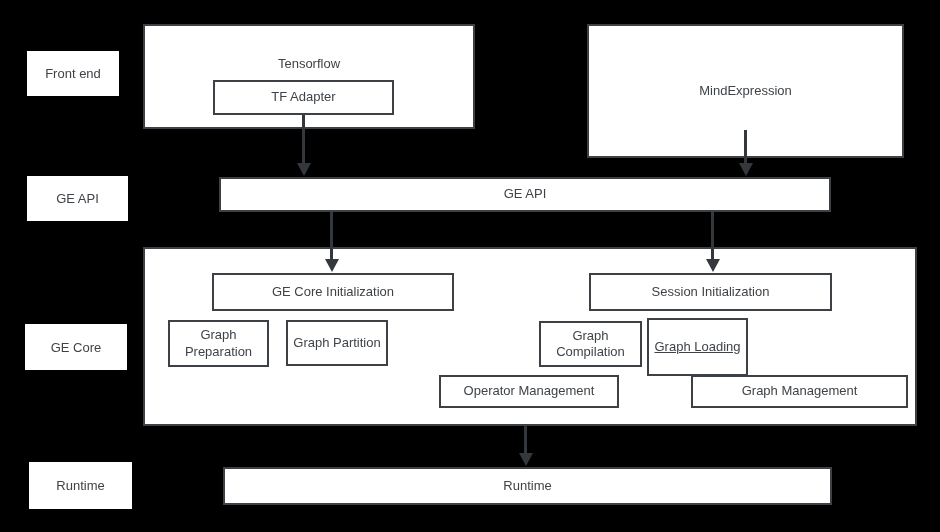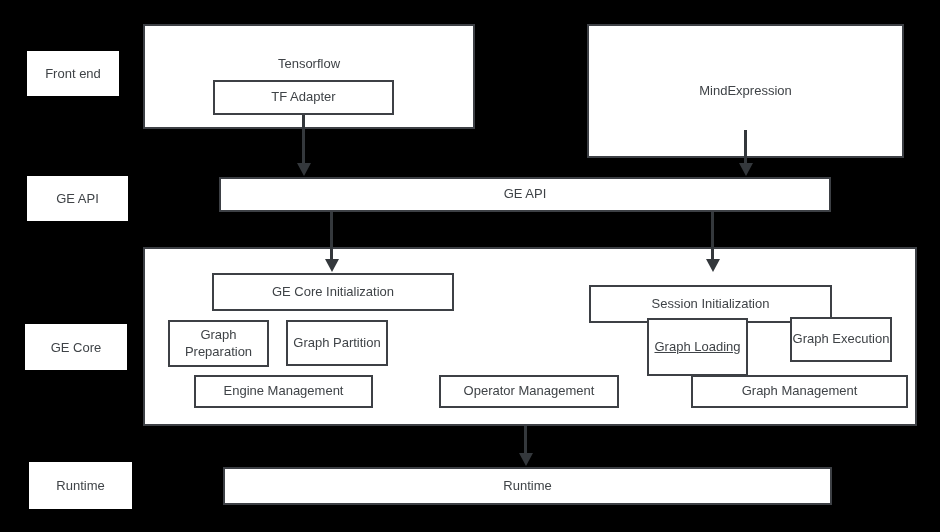--- a/index.html
+++ b/index.html
@@ -92,40 +92,37 @@
 
   <div class="wbox" style="left:219px; top:177px; width:612px; height:35px;">
     <span>GE API</span>
   </div>
 
   <div class="container-box" style="left:143px; top:247px; width:774px; height:179px;"></div>
 
   <div class="wbox" style="left:212px; top:273px; width:242px; height:38px;">
     <span>GE Core Initialization</span>
   </div>
-  <div class="wbox" style="left:589px; top:273px; width:243px; height:38px;margin-top:12px;">
+  <div class="wbox" style="left:589px; top:273px; width:243px; height:38px;">
     <span>Session Initialization</span>
   </div>
 
   <div class="wbox" style="left:168px; top:320px; width:101px; height:47px;">
     <span>Graph Preparation</span>
   </div>
   <div class="wbox" style="left:286px; top:320px; width:102px; height:46px;">
     <span>Graph Partition</span>
   </div>
+  <div class="wbox" style="left:539px; top:321px; width:103px; height:46px;">
+    <span>Graph Compilation</span>
+  </div>
   <div class="wbox" style="left:647px; top:318px; width:101px; height:58px;text-decoration:underline;">
     <span>Graph Loading</span>
   </div>
-  <div class="wbox" style="left:790px; top:317px; width:102px; height:45px;">
-    <span>Graph Execution</span>
-  </div>
 
-  <div class="wbox" style="left:194px; top:375px; width:179px; height:33px;">
-    <span>Engine Management</span>
-  </div>
   <div class="wbox" style="left:439px; top:375px; width:180px; height:33px;">
     <span>Operator Management</span>
   </div>
   <div class="wbox" style="left:691px; top:375px; width:217px; height:33px;">
     <span>Graph Management</span>
   </div>
 
   <div class="wbox" style="left:223px; top:467px; width:609px; height:38px;">
     <span>Runtime</span>
   </div>

